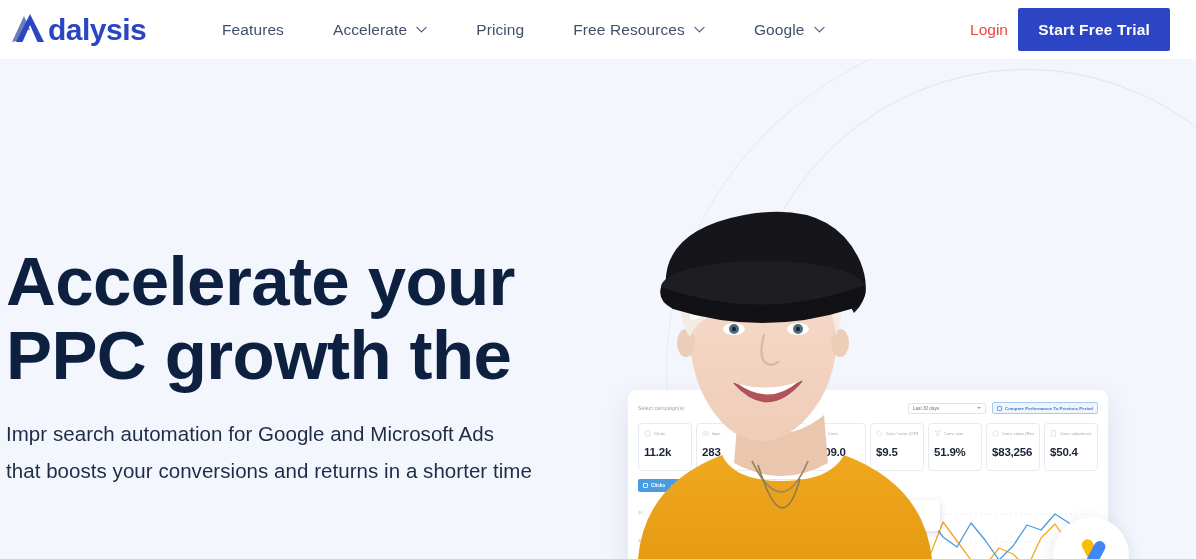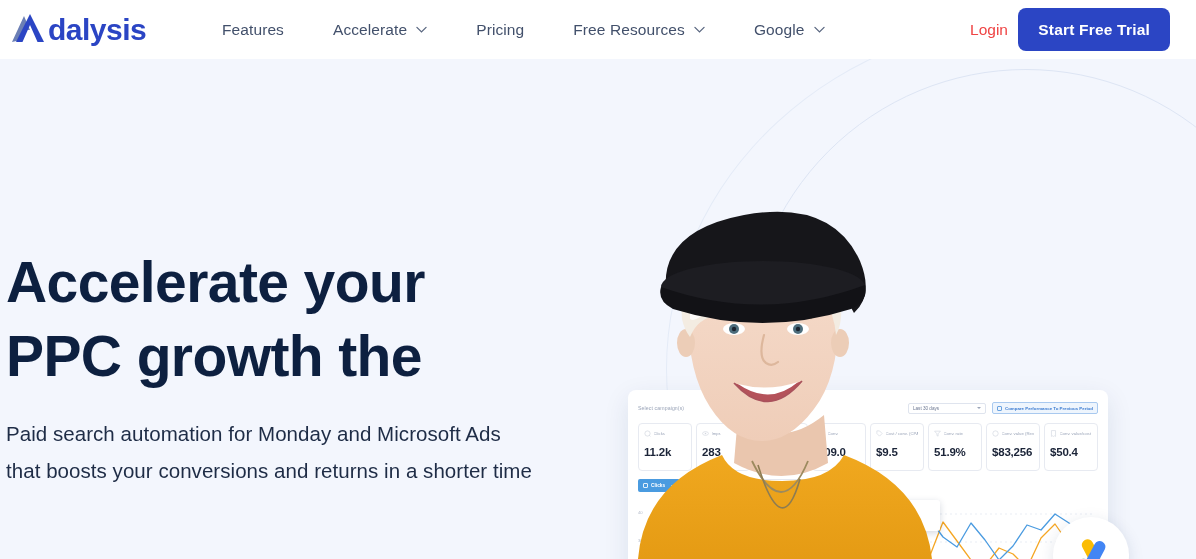--- a/index.html
+++ b/index.html
@@ -28,32 +28,32 @@
   }
   .chev { width: 11px; height: 7px; display: inline-block; }
   .chev svg { display: block; }
 
   .login {
     position: absolute; right: 188px; top: 0; height: 59px;
     display: flex; align-items: center; font-size: 15.5px; color: #ef4444; cursor: pointer;
   }
   .cta {
     position: absolute; right: 26px; top: 8px;
-    background: #2b45c4; color: #fff; border: none; border-radius: 8px;
+    background: #2b45c4; color: #fff; border: none; border-radius: 2px;
     font-family: "Liberation Sans", sans-serif;
     font-size: 15.5px; font-weight: bold; letter-spacing: .2px;
     padding: 0 20px; height: 43px; cursor: pointer; white-space: nowrap;
   }
 
   
   .hero { position: absolute; top: 59px; left: 0; width: 1196px; height: 500px; background: #f3f6fd; overflow: hidden; }
 
   .hero-copy { position: absolute; left: 6px; top: 186px; width: 620px; z-index: 20; }
   .hero-title {
-    font-size: 57px; line-height: 74px; font-weight: bold; color: #0d2040;
+    font-size: 69px; line-height: 74px; font-weight: bold; color: #0d2040;
     letter-spacing: -.6px;
   }
   .hero-sub {
     margin-top: 22px;
     font-size: 20.5px; line-height: 37px; color: #1e2c46; letter-spacing: .05px;
   }
 
   
   .swoosh { position: absolute; border: 1px solid #dde5f4; border-radius: 50%; background: transparent; }
   .s1 { width: 560px; height: 560px; right: -110px; top: 10px; }
@@ -190,21 +190,21 @@
 
     <div class="swoosh s1"></div>
     <div class="swoosh s2"></div>
 
     <div class="hero-copy">
       <h1 class="hero-title">
         <span>Accelerate your</span><br>
         <span>PPC growth the</span><br>
       </h1>
       <p class="hero-sub">
-        <span>Paid search automation for Monday and Microsoft Ads</span><br>
+        <span>Impr search automation for Google and Microsoft Ads</span><br>
         <span>that boosts your conversions and returns in a shorter time</span>
       </p>
     </div>
 
     <div class="dash">
 
       <div class="dash-row1">
         <div class="dash-label">Select campaign(s)</div>
         <div class="dash-right">
           <div class="ddown">

